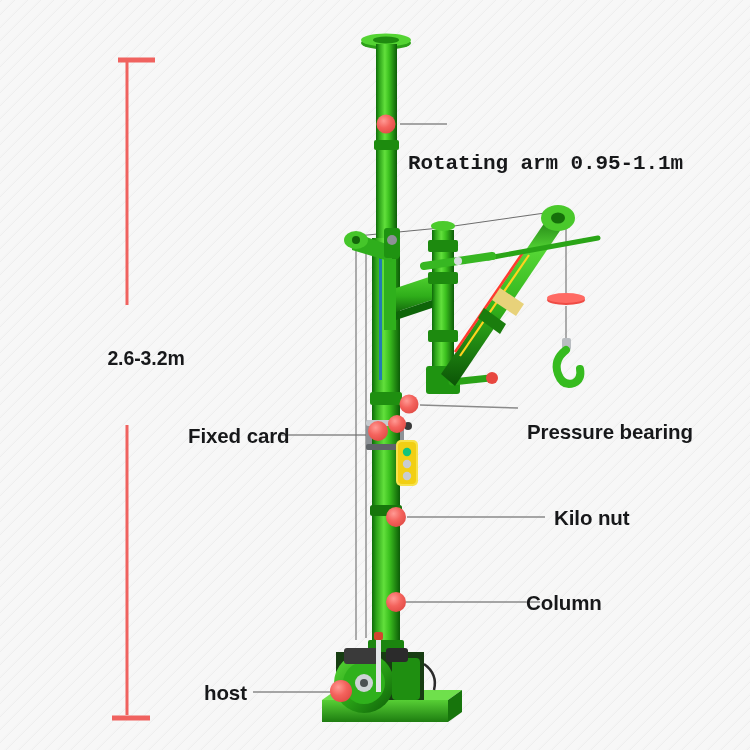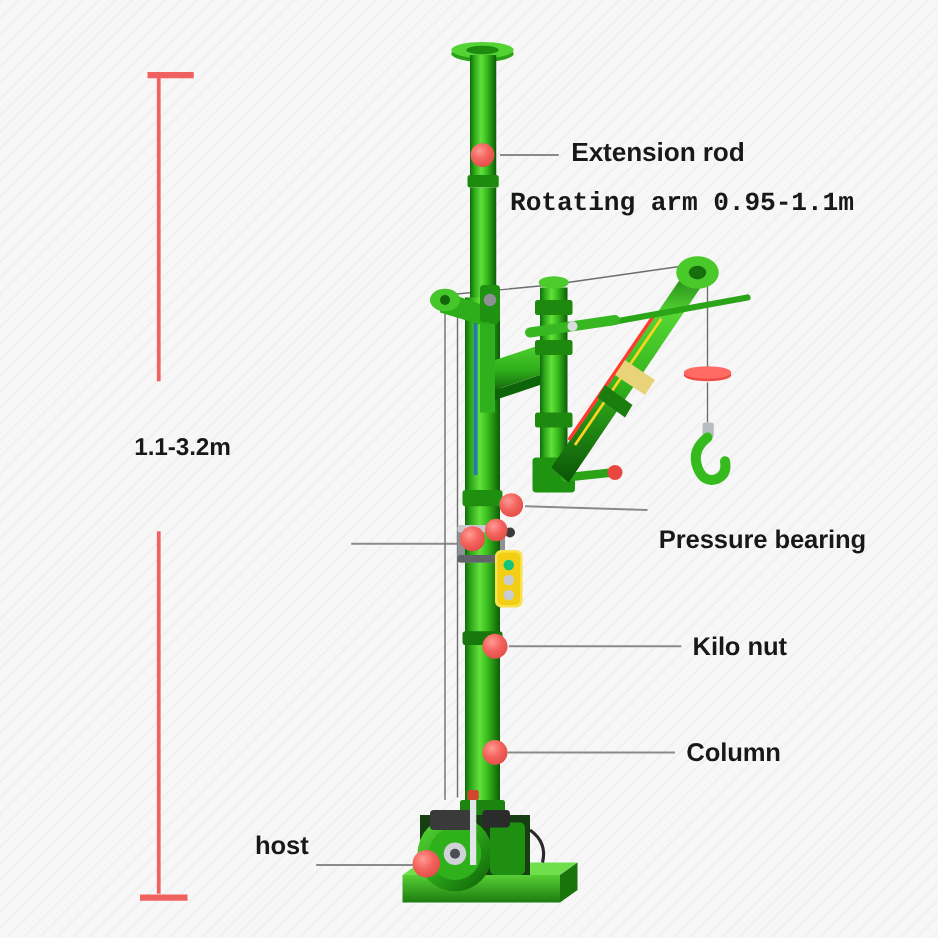--- a/index.html
+++ b/index.html
@@ -223,30 +223,30 @@
       <circle cx="386" cy="124" r="9.5" fill="url(#gDot)"></circle>
       <circle cx="409" cy="404" r="9.5" fill="url(#gDot)"></circle>
       <circle cx="378" cy="431" r="10" fill="url(#gDot)"></circle>
       <circle cx="397" cy="424" r="9" fill="url(#gDot)"></circle>
       <circle cx="396" cy="517" r="10" fill="url(#gDot)"></circle>
       <circle cx="396" cy="602" r="10" fill="url(#gDot)"></circle>
       <circle cx="341" cy="691" r="11" fill="url(#gDot)"></circle>
     </g>
   </svg>
 
-  <div class="lbl l21" style="left:457px;top:111px;">Extension rod</div>
 
   <div class="lbl l21" style="left:408px;top:152px;font-family:Liberation Mono, monospace;">Rotating arm 0.95-1.1m</div>
 
   <div class="lbl l20" style="left:527px;top:400px;margin-top:20px;">Pressure bearing</div>
 
   <div class="lbl l20" style="left:554px;top:506px;">Kilo nut</div>
 
-  <div class="lbl l20" style="left:549px;top:591px;">Column</div>
-
-
-  <div class="lbl l20" style="left:204px;top:665px;text-align:center;">host</div>
+  <div class="lbl l20" style="left:526px;top:591px;">Column</div>
+
+  <div class="lbl l20" style="left:188px;top:424px;">Fixed card</div>
+
+  <div class="lbl l20" style="left:204px;top:681px;text-align:center;">host</div>
 
   <div class="lbl l19 ctr" style="left:46px;top:347px;width:200px;">
-    <div>1.1-3.2m</div>
+    <div>2.6-3.2m</div>
   </div>
 
 </div>
 
 </body></html>

